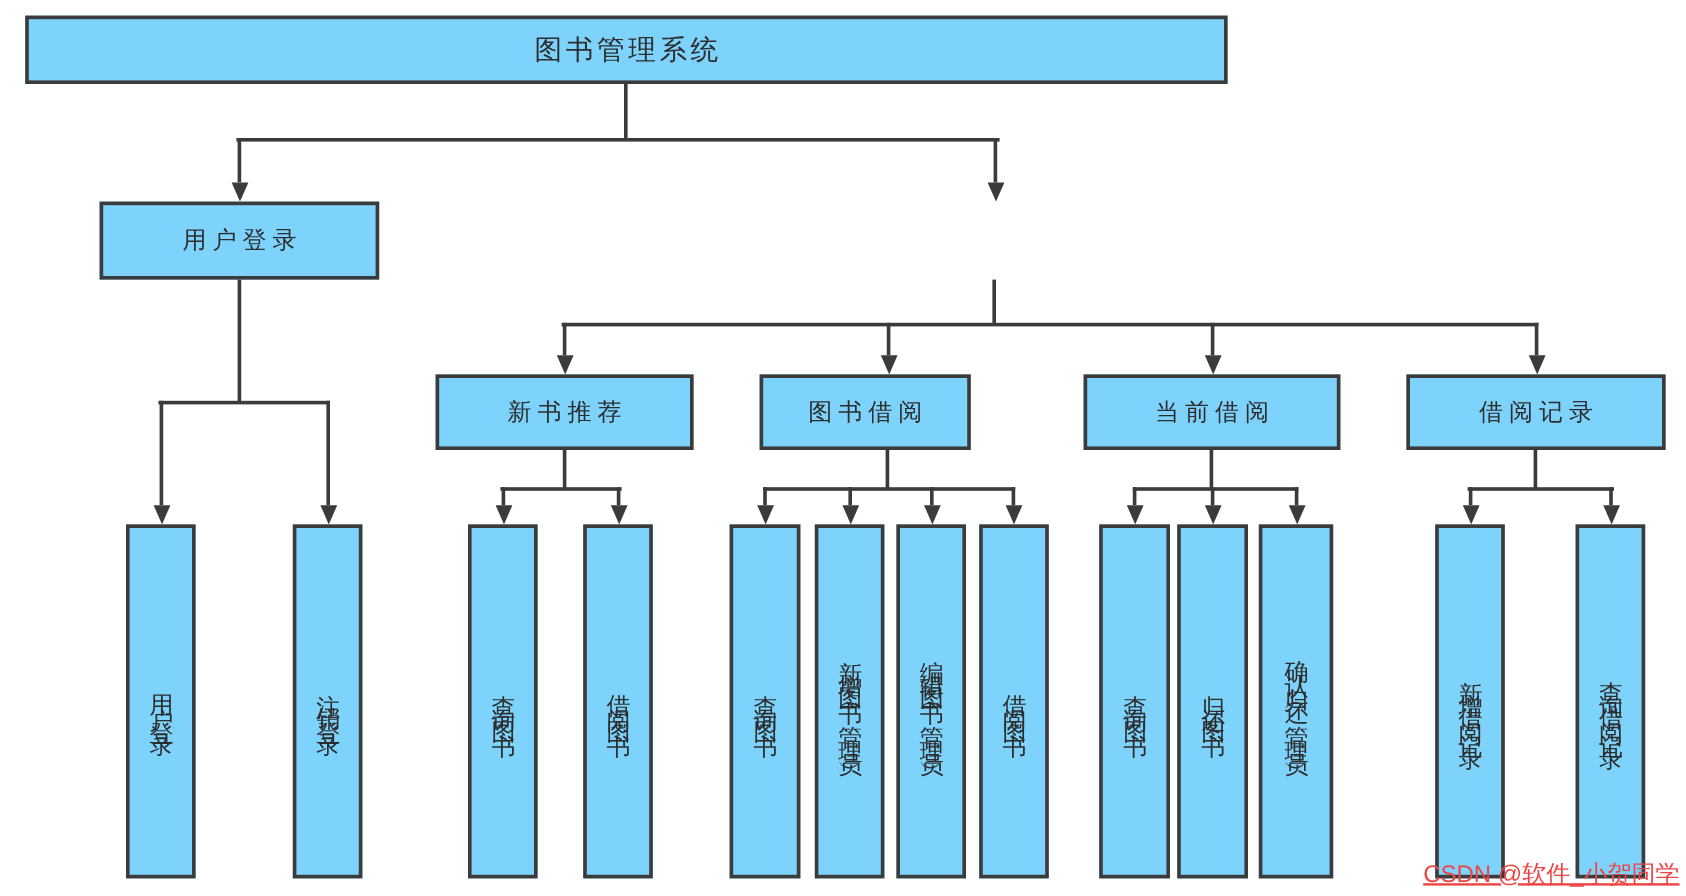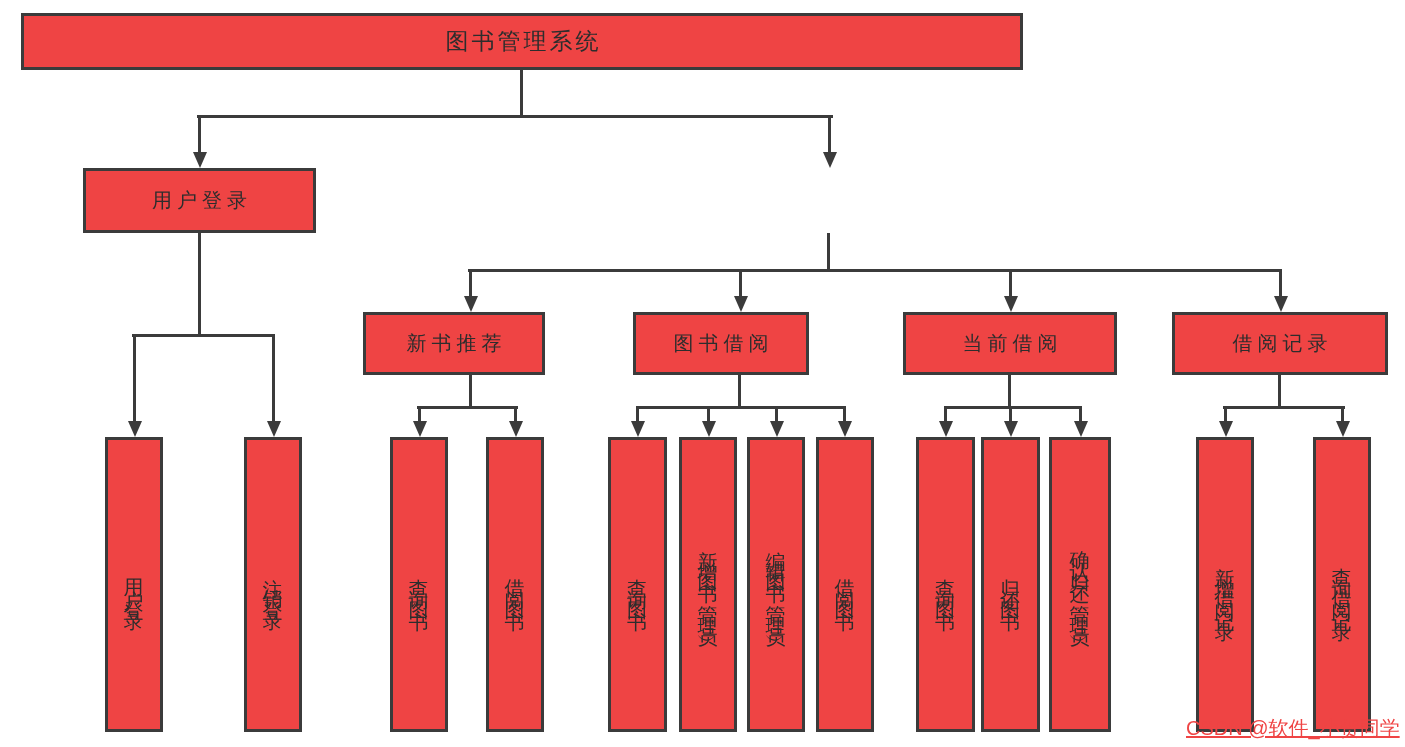--- a/index.html
+++ b/index.html
@@ -7,21 +7,21 @@
     position:relative;
     width:1405px;
     height:747px;
     background:#ffffff;
     font-family:"Liberation Sans", sans-serif;
     overflow:hidden;
   }
   .box {
     position:absolute;
     box-sizing:border-box;
-    background:#ef4444;
+    background:#7dd3fc;
     border:3px solid #3b3b3b;
     display:flex;
     align-items:center;
     justify-content:center;
     color:#2d2d2d;
   }
   .h-label {
     font-size:20px;
     letter-spacing:5px;
     text-indent:5px;
@@ -94,21 +94,21 @@
   <div class="arrow" style="left:133px; top:334px; height:87px;"></div>
   <div class="arrow" style="left:272px; top:334px; height:87px;"></div>
 
   <div class="cline" style="left:827px; top:233px; width:3px; height:38px;"></div>
   <div class="cline" style="left:468px; top:269px; width:814px; height:3px;"></div>
   <div class="arrow" style="left:469px; top:269px; height:27px;"></div>
   <div class="arrow" style="left:739px; top:269px; height:27px;"></div>
   <div class="arrow" style="left:1009px; top:269px; height:27px;"></div>
   <div class="arrow" style="left:1279px; top:269px; height:27px;"></div>
 
-  <div class="box" style="left:363px; top:312px; width:182px; height:63px;">
+  <div class="box" style="left:363px; top:312px; width:215px; height:63px;">
     <span class="h-label">新书推荐</span>
   </div>
   <div class="box" style="left:633px; top:312px; width:176px; height:63px;">
     <span class="h-label">图书借阅</span>
   </div>
   <div class="box" style="left:903px; top:312px; width:214px; height:63px;">
     <span class="h-label">当前借阅</span>
   </div>
   <div class="box" style="left:1172px; top:312px; width:216px; height:63px;">
     <span class="h-label">借阅记录</span>

